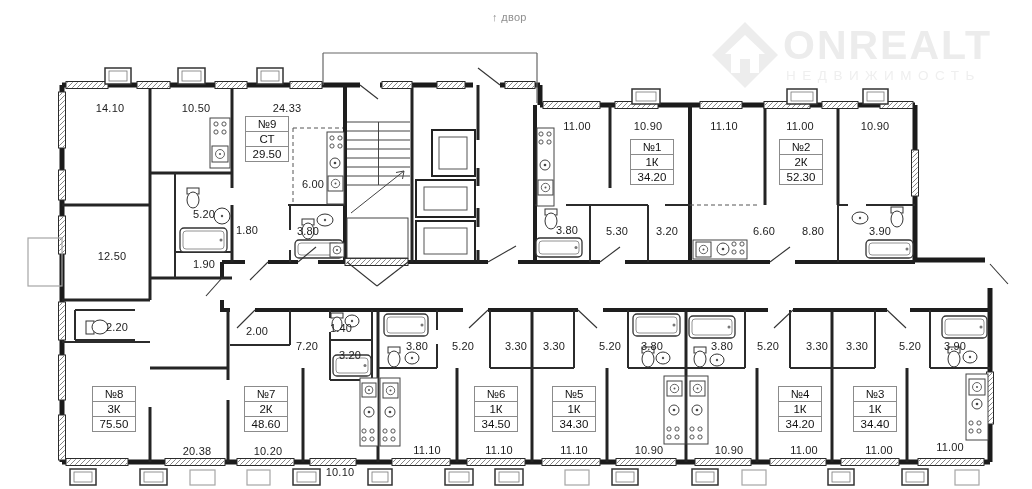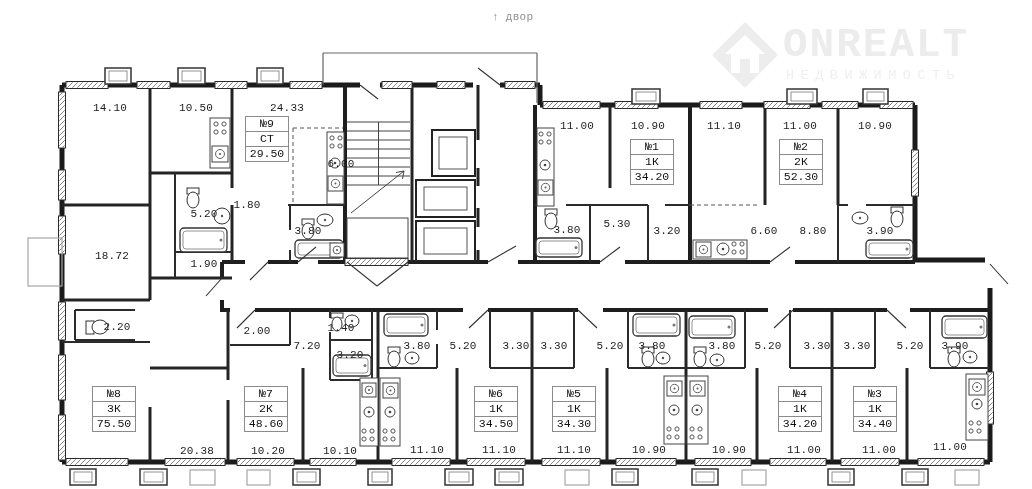--- a/index.html
+++ b/index.html
@@ -1,17 +1,17 @@
 <!DOCTYPE html>
 <html><head>
 <meta charset="utf-8">
 <style>
   html,body{margin:0;padding:0;background:#fff}
   .stage{position:relative;width:1032px;height:489px;background:#fff;overflow:hidden;
-         font-family:Liberation Mono, monospace}
+         font-family:Liberation Sans, sans-serif}
   #plan{position:absolute;left:0;top:0}
   .room-label{position:absolute;transform:translate(-50%,-50%);font-size:11px;color:#1c1c1c;
               white-space:nowrap;letter-spacing:.2px}
   .apt-box{position:absolute;width:42px;background:#fff;border:1px solid #8b8b8b;text-align:center;
            font-size:11.5px;color:#111}
   .apt-box>div{line-height:14px;padding:0}
   .apt-box>div+div{border-top:1px solid #8b8b8b}
   .courtyard{position:absolute;left:492px;top:11px;font-size:11px;color:#8f8f8f;letter-spacing:.3px}
   .wm-brand{position:absolute;left:783px;top:22px;font-size:41px;font-weight:bold;
             letter-spacing:2px;color:#ececec}
@@ -461,34 +461,34 @@
     <path d="M35,2 L68,35 L35,68 L2,35 Z" fill="#ededed"></path>
     <path fill-rule="evenodd" fill="#ffffff" d="M35,15 L55,34 L49,34 L49,53 L21,53 L21,34 L15,34 Z M30,39 h10 v14 h-10 Z"></path>
   </svg>
   <div class="wm-brand">ONREALT</div>
   <div class="wm-sub">НЕДВИЖИМОСТЬ</div>
 
   <div id="labels">
       <div class="room-label" style="left: 110px; top: 108px;">14.10</div>
       <div class="room-label" style="left: 196px; top: 108px;">10.50</div>
       <div class="room-label" style="left: 287px; top: 108px;">24.33</div>
-      <div class="room-label" style="left: 313px; top: 164px; margin-left: 28px;">6.00</div>
+      <div class="room-label" style="left: 313px; top: 184px;">6.00</div>
       <div class="room-label" style="left: 204px; top: 214px;">5.20</div>
-      <div class="room-label" style="left: 247px; top: 205px;">1.80</div>
+      <div class="room-label" style="left: 247px; top: 230px;">1.80</div>
       <div class="room-label" style="left: 308px; top: 231px;">3.80</div>
       <div class="room-label" style="left: 204px; top: 264px;">1.90</div>
-      <div class="room-label" style="left: 112px; top: 256px;">18.72</div>
+      <div class="room-label" style="left: 112px; top: 256px;">12.50</div>
       <div class="room-label" style="left: 117px; top: 327px;">2.20</div>
       <div class="room-label" style="left: 577px; top: 126px;">11.00</div>
       <div class="room-label" style="left: 648px; top: 126px;">10.90</div>
       <div class="room-label" style="left: 724px; top: 126px;">11.10</div>
       <div class="room-label" style="left: 800px; top: 126px;">11.00</div>
       <div class="room-label" style="left: 875px; top: 126px;">10.90</div>
       <div class="room-label" style="left: 567px; top: 230px;">3.80</div>
-      <div class="room-label" style="left: 617px; top: 224px; text-align: center;">5.30</div>
+      <div class="room-label" style="left: 617px; top: 231px; text-align: center;">5.30</div>
       <div class="room-label" style="left: 667px; top: 231px;">3.20</div>
       <div class="room-label" style="left: 728px; top: 231px; margin-left: 36px;">6.60</div>
       <div class="room-label" style="left: 813px; top: 231px;">8.80</div>
       <div class="room-label" style="left: 880px; top: 231px;">3.90</div>
       <div class="room-label" style="left: 257px; top: 331px;">2.00</div>
       <div class="room-label" style="left: 307px; top: 346px;">7.20</div>
       <div class="room-label" style="left: 341px; top: 328px;">1.40</div>
       <div class="room-label" style="left: 350px; top: 355px;">3.20</div>
       <div class="room-label" style="left: 417px; top: 346px;">3.80</div>
       <div class="room-label" style="left: 463px; top: 346px;">5.20</div>
@@ -498,21 +498,21 @@
       <div class="room-label" style="left: 652px; top: 346px;">3.80</div>
       <div class="room-label" style="left: 722px; top: 346px;">3.80</div>
       <div class="room-label" style="left: 768px; top: 346px;">5.20</div>
       <div class="room-label" style="left: 817px; top: 346px;">3.30</div>
       <div class="room-label" style="left: 857px; top: 346px;">3.30</div>
       <div class="room-label" style="left: 910px; top: 346px;">5.20</div>
       <div class="room-label" style="left: 955px; top: 346px;">3.90</div>
       <div class="room-label" style="left: 111px; top: 451px; margin-top: 46px;">15.10</div>
       <div class="room-label" style="left: 197px; top: 451px;">20.38</div>
       <div class="room-label" style="left: 268px; top: 451px;">10.20</div>
-      <div class="room-label" style="left: 340px; top: 451px;">10.10</div>
+      <div class="room-label" style="left: 340px; top: 472px;">10.10</div>
       <div class="room-label" style="left: 427px; top: 450px;">11.10</div>
       <div class="room-label" style="left: 499px; top: 450px;">11.10</div>
       <div class="room-label" style="left: 574px; top: 450px;">11.10</div>
       <div class="room-label" style="left: 649px; top: 450px;">10.90</div>
       <div class="room-label" style="left: 729px; top: 450px;">10.90</div>
       <div class="room-label" style="left: 804px; top: 450px;">11.00</div>
       <div class="room-label" style="left: 879px; top: 450px;">11.00</div>
       <div class="room-label" style="left: 950px; top: 447px;">11.00</div>
     </div>
   <div id="aptboxes">

